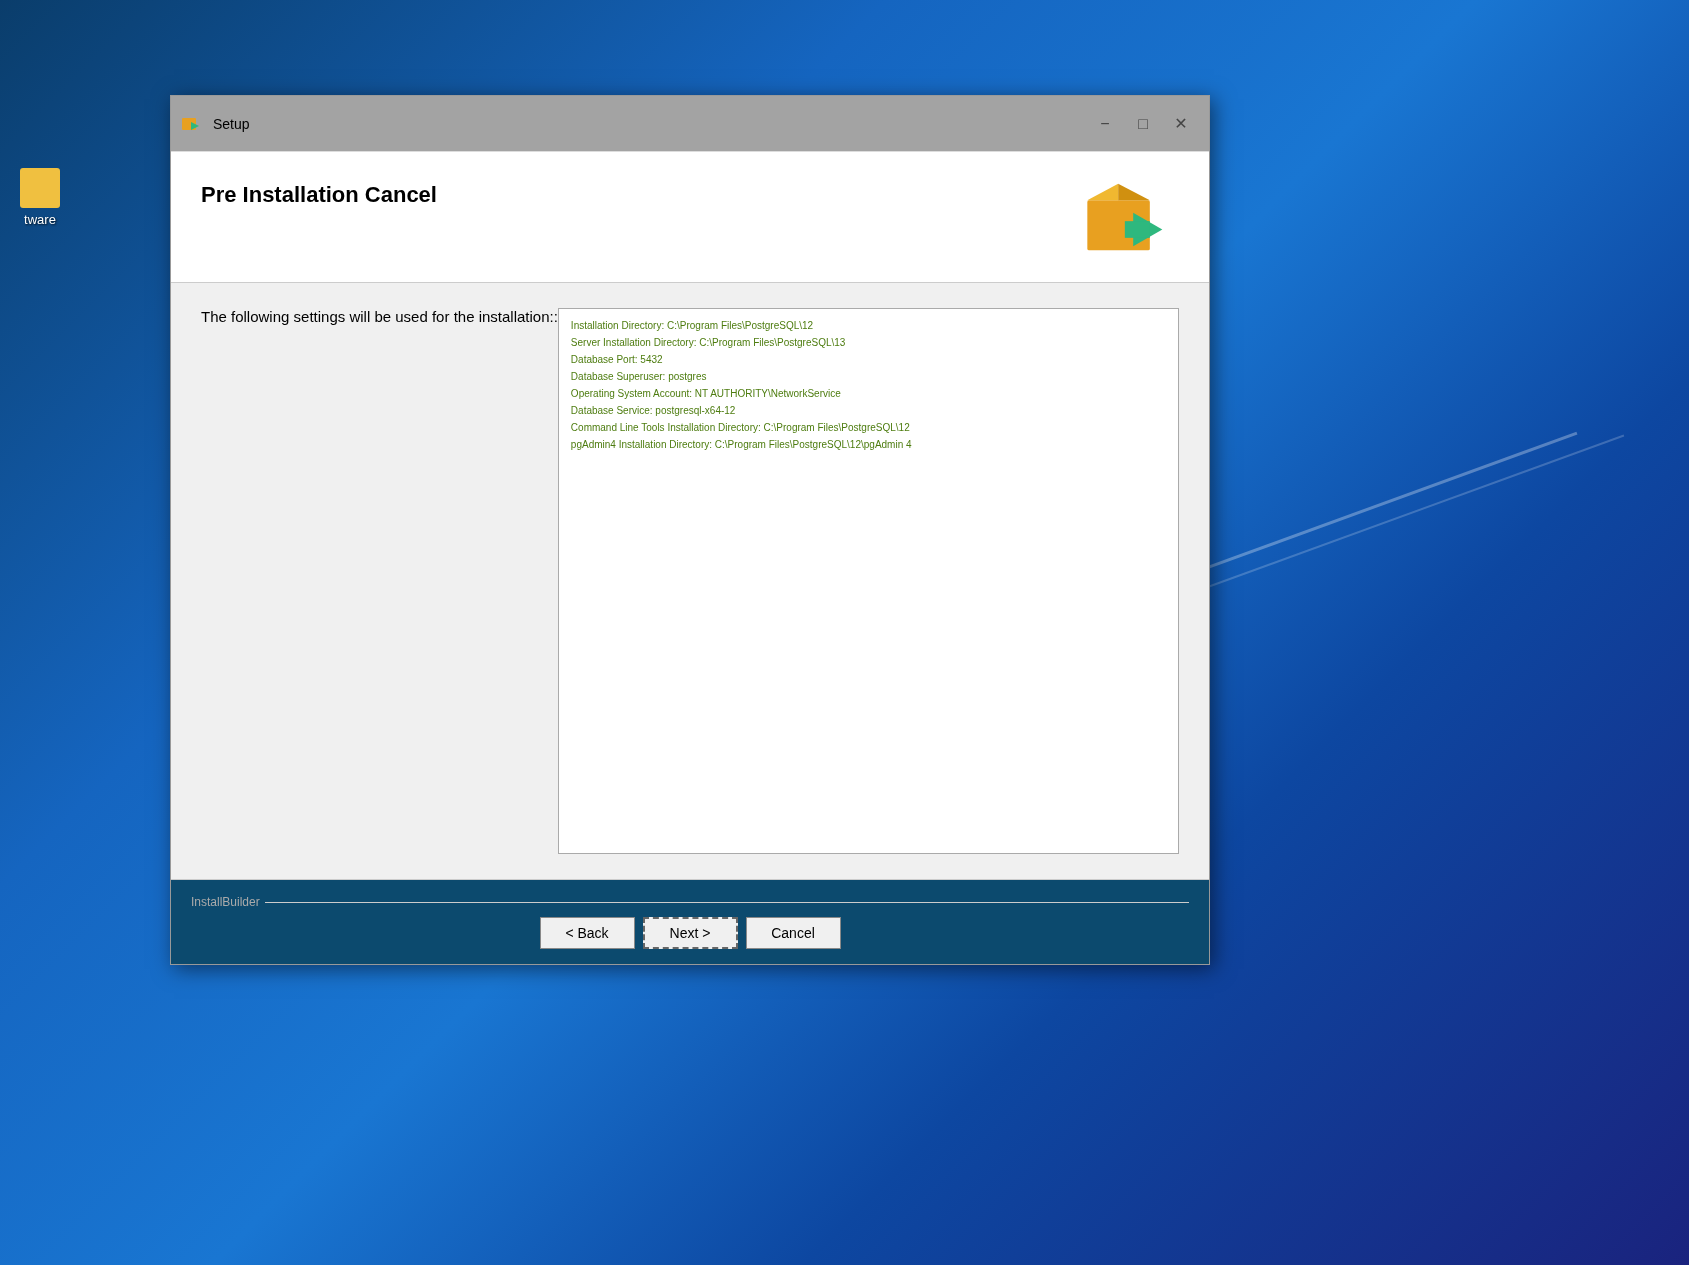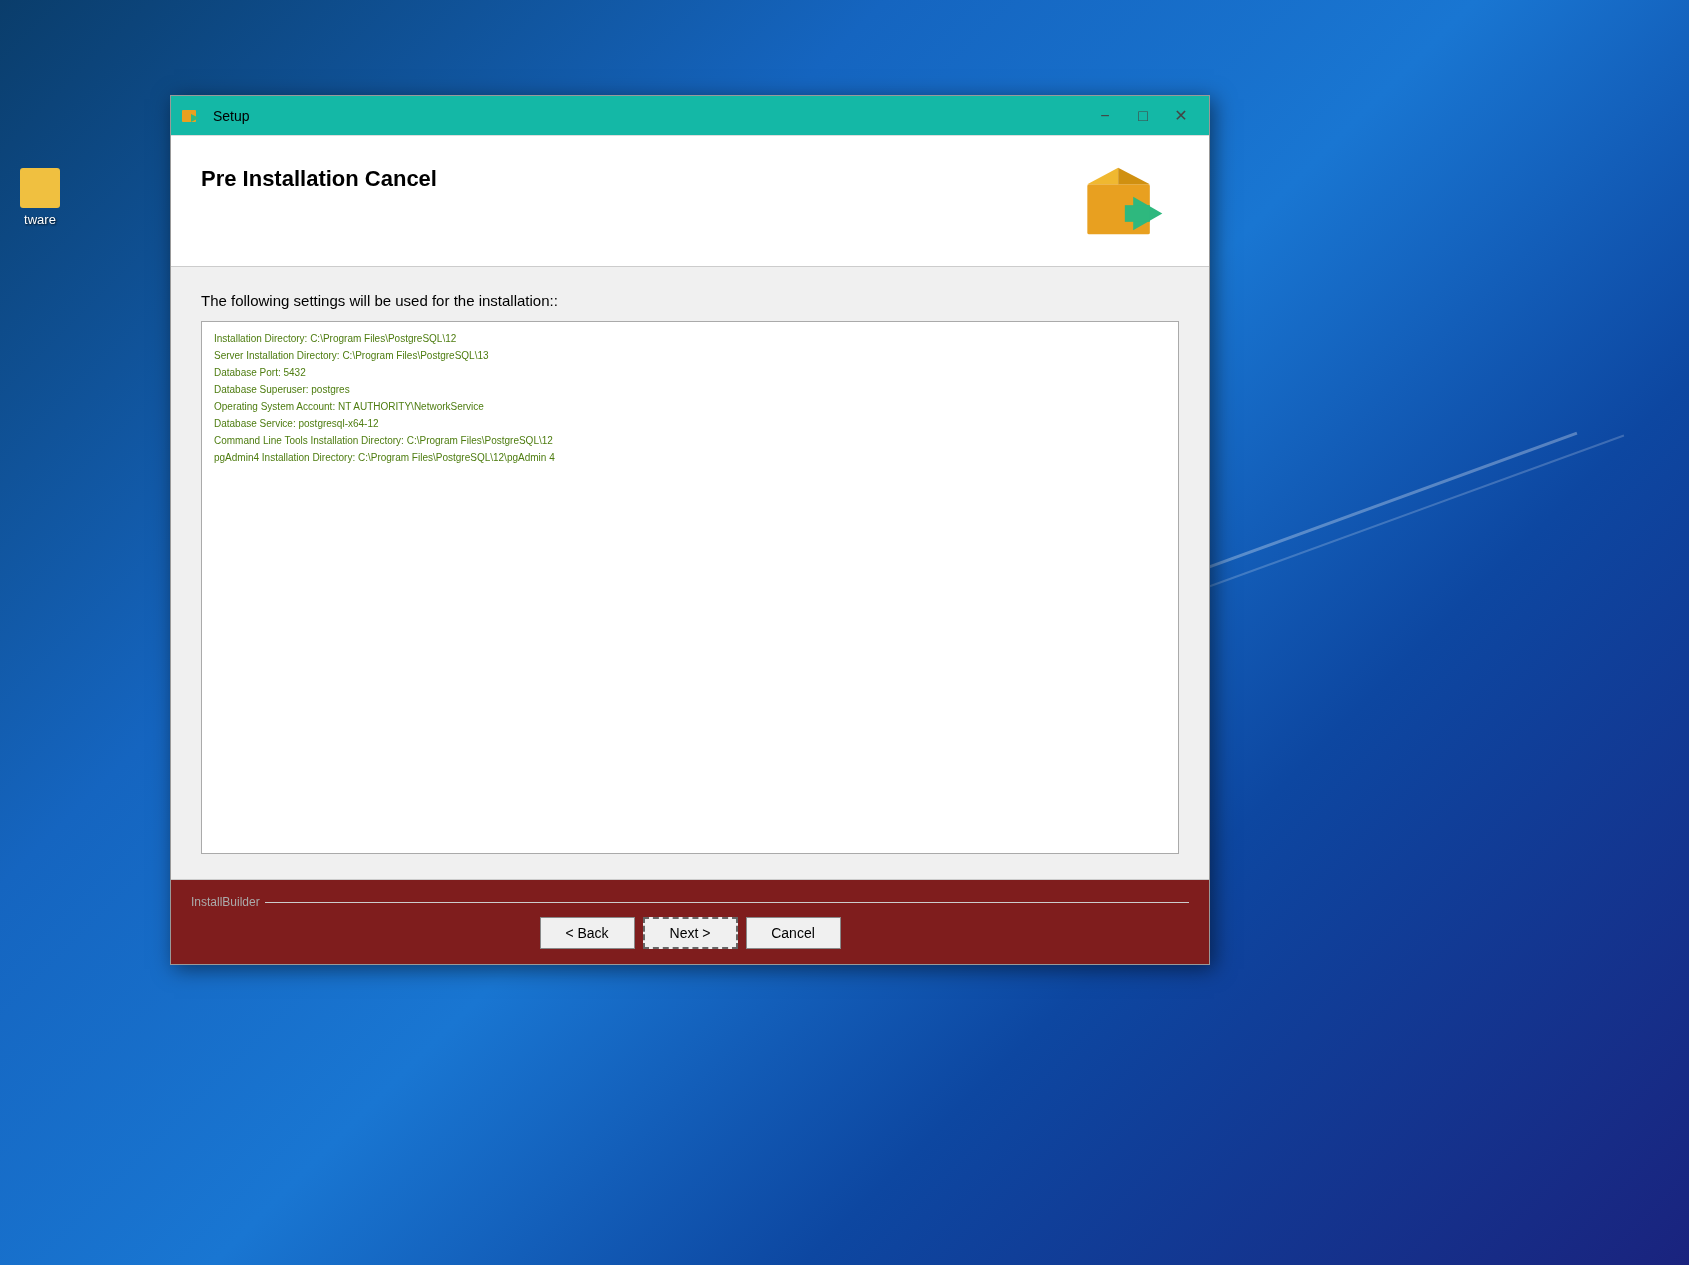--- a/index.html
+++ b/index.html
@@ -77,22 +77,22 @@
       height: 870px;
       background: #f0f0f0;
       border: 1px solid #999;
       box-shadow: 4px 4px 20px rgba(0,0,0,0.5);
       display: flex;
       flex-direction: column;
     }
 
     
     .title-bar {
-      height: 40px;
-      background: #14b8a6;
+      height: 56px;
+      background: #a3a3a3;
       border-bottom: 1px solid #ddd;
       display: flex;
       align-items: center;
       padding: 0 10px;
       flex-shrink: 0;
     }
 
     .title-bar-icon {
       width: 24px;
       height: 24px;
@@ -141,21 +141,21 @@
       color: #000;
       margin-top: 10px;
     }
 
     
     .dialog-body {
       flex: 1;
       background: #f0f0f0;
       padding: 25px 30px;
       display: flex;
-      flex-direction: column;
+      flex-direction: row;
       overflow: hidden;
     }
 
     .body-description {
       font-size: 15px;
       color: #000;
       margin-bottom: 12px;
     }
 
     
@@ -178,21 +178,21 @@
       background: #f0f0f0;
       border-left: 1px solid #ccc;
     }
     .summary-box::-webkit-scrollbar-thumb {
       background: #c0c0c0;
       border: 1px solid #999;
     }
 
     
     .dialog-footer {
-      background: #7f1d1d;
+      background: #0c4a6e;
       padding: 15px 20px;
       border-top: 1px solid #ccc;
       flex-shrink: 0;
     }
 
     .footer-brand-line {
       display: flex;
       align-items: center;
       gap: 0;
     }

